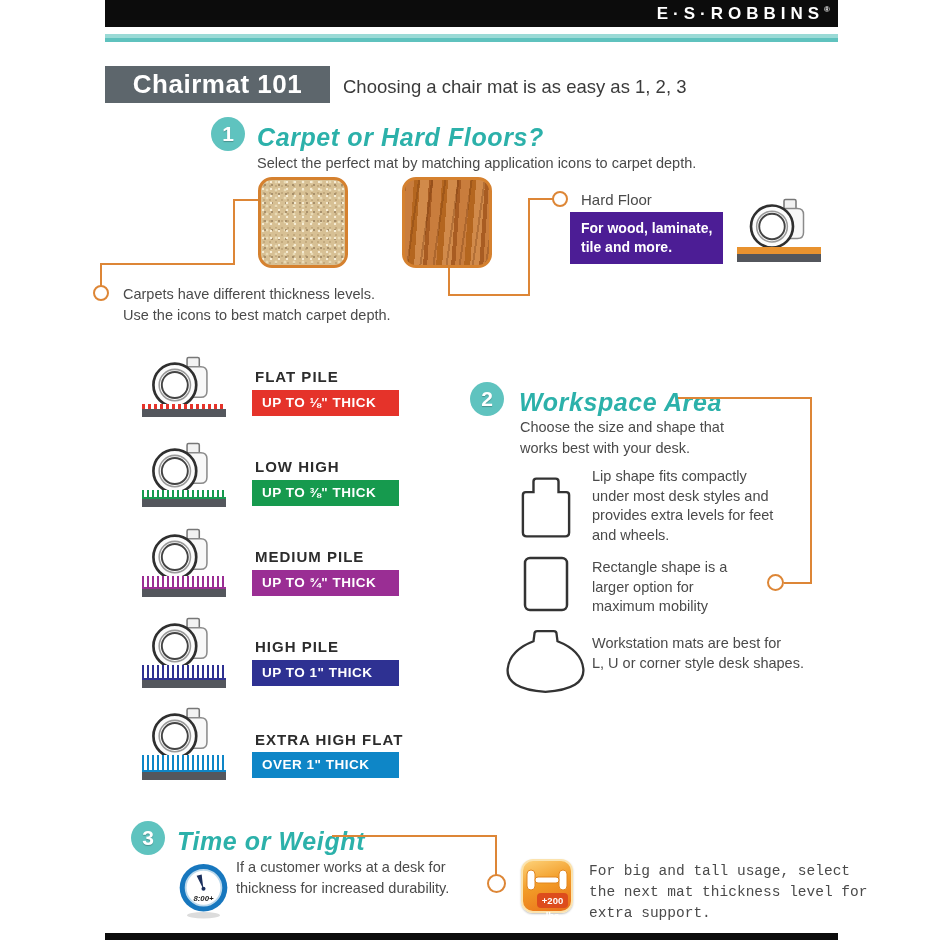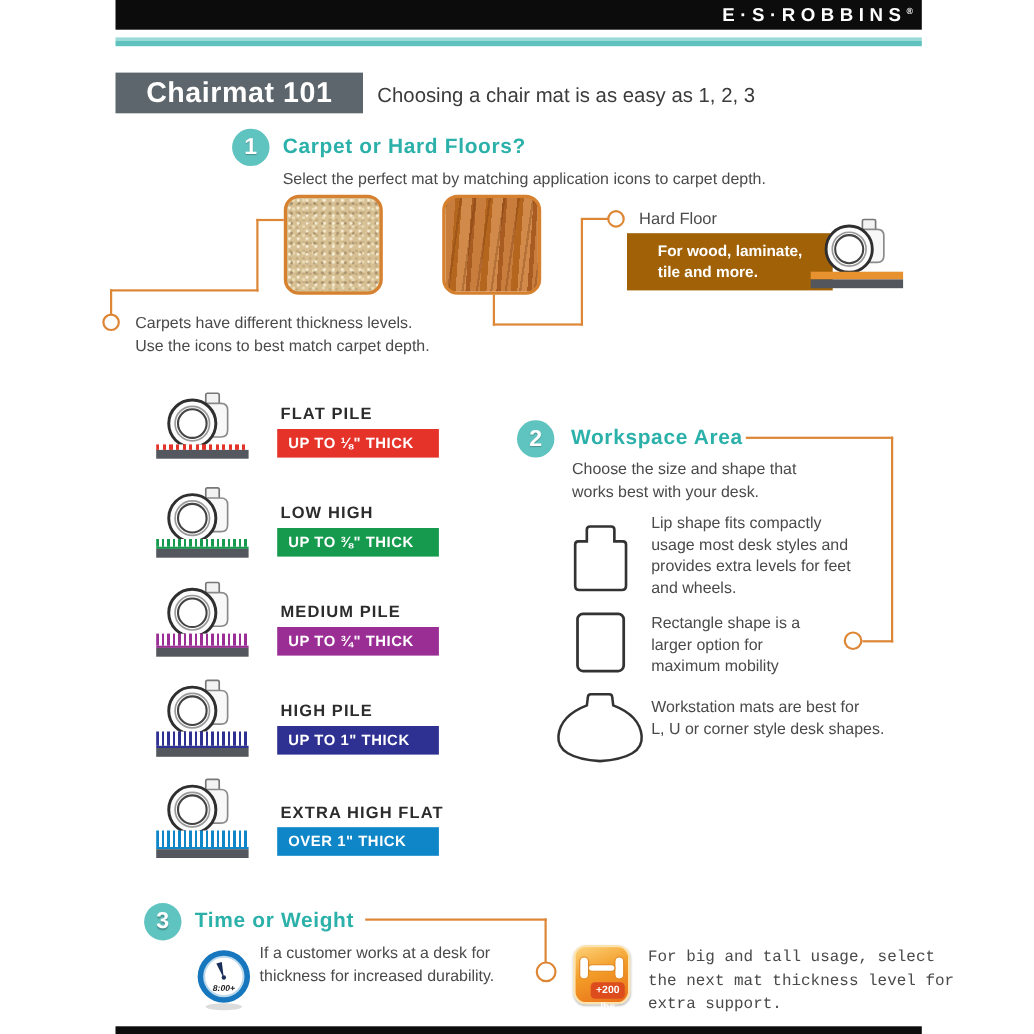--- a/index.html
+++ b/index.html
@@ -12,40 +12,40 @@
   .logo sup{font-size:8px;letter-spacing:0;}
   .tealbar{left:105px;top:34px;width:733px;height:8px;background:linear-gradient(180deg,#9adad6 0 45%,#5fc2be 45%);}
   .bottombar{left:105px;top:933px;width:733px;height:7px;background:#0c0c0c;}
   
   .titlebox{left:105px;top:66px;width:225px;height:37px;background:#5d666c;color:#fff;font-weight:bold;
             font-size:26px;display:flex;align-items:center;justify-content:center;letter-spacing:.5px;}
   .subtitle{left:343px;top:76px;font-size:18.5px;color:#3b3b3b;}
   
   .stepnum{width:34px;height:34px;border-radius:50%;background:#5fc3bf;color:#fff;font-weight:bold;
            font-size:21px;display:flex;align-items:center;justify-content:center;text-shadow:0 1px 1px rgba(0,0,0,.25);}
-  .stephead{font-size:19px;font-weight:bold;color:#2cb1aa;letter-spacing:.6px;white-space:nowrap;}
+  .stephead{font-size:25px;font-weight:bold;color:#2cb1aa;letter-spacing:.6px;white-space:nowrap;font-style:italic;}
   .body14{font-size:14.5px;line-height:20.5px;color:#4a4a4a;white-space:nowrap;}
   
   .hline,.vline{background:#dd8636;}
   .hline{height:2px;}
   .vline{width:2px;}
   .node{border:2px solid #dd8636;background:#fff;border-radius:50%;box-sizing:border-box;}
   
   .swatch{width:90px;height:91px;border:3px solid #d5812f;border-radius:14px;box-sizing:border-box;}
   .carpet{background-color:#d7c094;background-image:
     radial-gradient(circle at 2px 2px,#f5ecd4 1.1px,transparent 1.6px),
     radial-gradient(circle at 4px 5px,#a8906b 1px,transparent 1.5px),
     radial-gradient(circle at 6px 2px,#e9dbb6 1.2px,transparent 1.7px),
     radial-gradient(circle at 3px 6px,#c3aa7e 1px,transparent 1.5px);
     background-size:8px 7px,7px 9px,9px 8px,6px 7px;}
   .wood{background:
     repeating-linear-gradient(98deg,rgba(110,52,12,.30) 0 2px,transparent 2px 13px),
     repeating-linear-gradient(94deg,#c97d3d 0 9px,#b4661f 9px 15px,#d18a4a 15px 24px,#a85c22 24px 28px);}
-  .orangebox{background:#a16207;color:#fff;font-weight:bold;font-size:14px;line-height:19px;
-             padding:7px 28px;white-space:nowrap;}
+  .orangebox{background:#4c1d95;color:#fff;font-weight:bold;font-size:14px;line-height:19px;
+             padding:7px 11px;white-space:nowrap;}
   
   .pilelabel{font-size:15px;font-weight:bold;color:#2c2c2c;letter-spacing:1px;white-space:nowrap;}
   .pilebar{width:147px;height:26px;color:#fff;font-weight:bold;font-size:13.5px;letter-spacing:.5px;
            line-height:26px;padding-left:10px;box-sizing:border-box;white-space:nowrap;}
   .stripes{width:84px;background:repeating-linear-gradient(90deg,var(--c) 0 2.5px,#fff 2.5px 5px);
            border-bottom:2px solid var(--c);box-sizing:border-box;}
   .stripes.dotted{background:repeating-linear-gradient(90deg,var(--c) 0 3px,#fff 3px 6px);border-bottom:none;}
   .basebar{width:84px;height:8px;background:#54575d;}
   .shapeicon path,.shapeicon rect{fill:#fff;stroke:#333;stroke-width:2.5;}
   
@@ -175,21 +175,21 @@
   <div class="abs body14" style="left:520px;top:417px;">
     <div>Choose the size and shape that</div>
     <div>works best with your desk.</div>
   </div>
 
   <svg class="abs shapeicon" style="left:520px;top:476px;" width="52" height="63" viewBox="0 0 54 64">
     <path d="M17 2 H37 Q40 2 40 5 V16 H48 Q51 16 51 19 V58 Q51 62 47 62 H7 Q3 62 3 58 V19 Q3 16 6 16 H14 V5 Q14 2 17 2 Z"></path>
   </svg>
   <div class="abs body14" style="left:592px;top:467px;line-height:19.5px;">
     <div>Lip shape fits compactly</div>
-    <div>usage most desk styles and</div>
+    <div>under most desk styles and</div>
     <div>provides extra levels for feet</div>
     <div>and wheels.</div>
   </div>
 
   <svg class="abs shapeicon" style="left:522px;top:555px;" width="48" height="58" viewBox="0 0 48 58">
     <rect x="3" y="3" width="42" height="52" rx="5"></rect>
   </svg>
   <div class="abs body14" style="left:592px;top:558px;line-height:19.5px;">
     <div>Rectangle shape is a</div>
     <div>larger option for</div>

